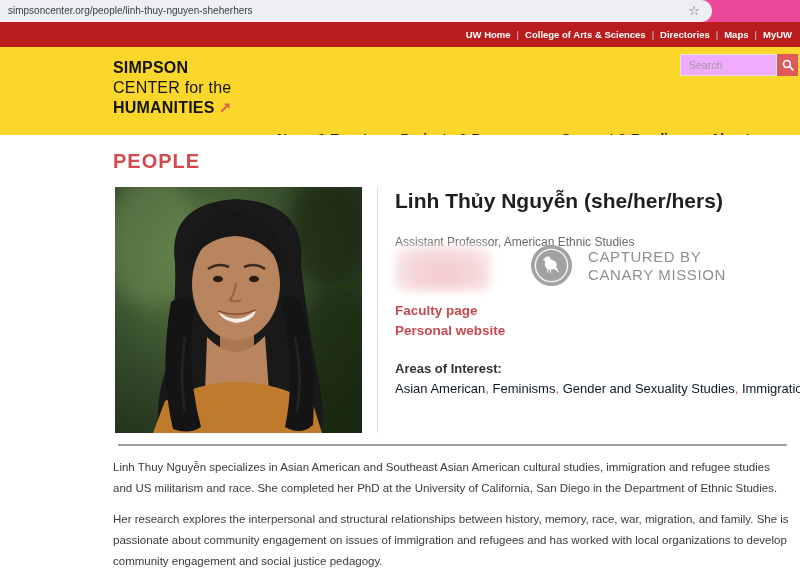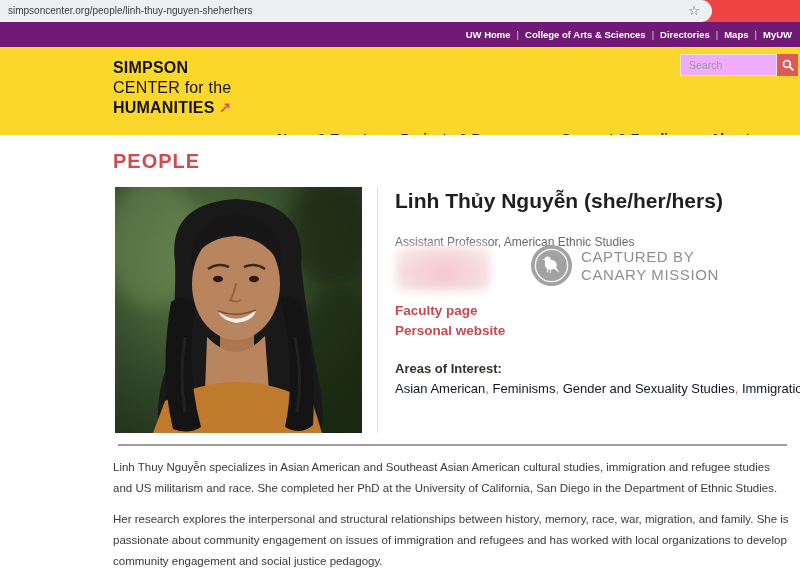--- a/index.html
+++ b/index.html
@@ -1,27 +1,27 @@
 <!DOCTYPE html>
 <html><head>
 <meta charset="utf-8">
 <style>
   * { margin:0; padding:0; box-sizing:border-box; }
   html,body { width:800px; height:576px; overflow:hidden; background:#fff;
     font-family:"Liberation Sans","DejaVu Sans",sans-serif; }
 
   
-  .browser-bar { position:absolute; left:0; top:0; width:800px; height:22px; background:#ef4444;padding-left:28px; }
+  .browser-bar { position:absolute; left:0; top:0; width:800px; height:22px; background:#ec4899;padding-left:28px; }
   .url-pill { position:absolute; left:0; top:0; width:712px; height:22px;
     background:#edeff2; border-radius:0 11px 11px 0; }
   .url-text { position:absolute; left:8px; top:0; line-height:22px; font-size:10px; color:#3c4043; }
   .star-icon { position:absolute; right:12px; top:0; line-height:22px; font-size:13px; color:#5f6368; cursor:pointer; }
 
   
-  .utilbar { position:absolute; left:0; top:22px; width:800px; height:25px; background:#701a75;
+  .utilbar { position:absolute; left:0; top:22px; width:800px; height:25px; background:#b91c1c;
     display:flex; align-items:center; justify-content:flex-end; padding-right:8px; }
   .utilbar a { color:#fff; font-size:9.5px; font-weight:bold; text-decoration:none; }
   .utilbar .sep { color:#cfc7e2; font-size:9.5px; margin:0 6px; }
 
   
   .site-header { position:absolute; left:0; top:47px; width:800px; height:104px; background:#fbd72b; }
   .logo { position:absolute; left:113px; top:11px; color:#141408; line-height:20px;
     font-size:16px; letter-spacing:.2px; cursor:pointer; }
   .logo .l1, .logo .l3 { font-weight:bold; }
   .logo .arrow-icon { color:#e0564e; font-weight:bold; font-size:15px; margin-left:4px; }
@@ -47,21 +47,21 @@
 
   .info { position:absolute; left:395px; top:52px; width:405px; height:250px; }
   .person-name { position:absolute; left:0; top:2px; font-size:21px; font-weight:bold;
     color:#1f1f1f; white-space:nowrap; }
   .person-title { position:absolute; left:0; top:48px; font-size:12px; color:#696969;text-align:center; }
 
   .redaction-blur { position:absolute; left:0; top:59px; width:96px; height:45px;
     background:radial-gradient(ellipse at 50% 60%, #f3c9cd 0%, #f6dadc 55%, #fdf3f4 100%);
     filter:blur(4px); border-radius:10px; }
   .watermark { position:absolute; left:135px; top:57px; display:flex; align-items:center; }
-  .wm-text { margin-left:8px; font-size:15px; color:#8d9093; letter-spacing:.6px; line-height:18px; }
+  .wm-text { margin-left:15px; font-size:15px; color:#8d9093; letter-spacing:.6px; line-height:18px; }
 
   .plink { position:absolute; left:0; font-size:13.5px; font-weight:bold; color:#c8494f;
     text-decoration:none; }
   .plink.faculty { top:116px; }
   .plink.personal { top:136px; }
 
   .areas-label { position:absolute; left:0; top:174px; font-size:13px; font-weight:bold; color:#33332e; }
   .areas { position:absolute; left:0; top:194px; font-size:13px; color:#cd5b61; white-space:nowrap; }
   .areas a { color:#0f172a; text-decoration:none; }
 

